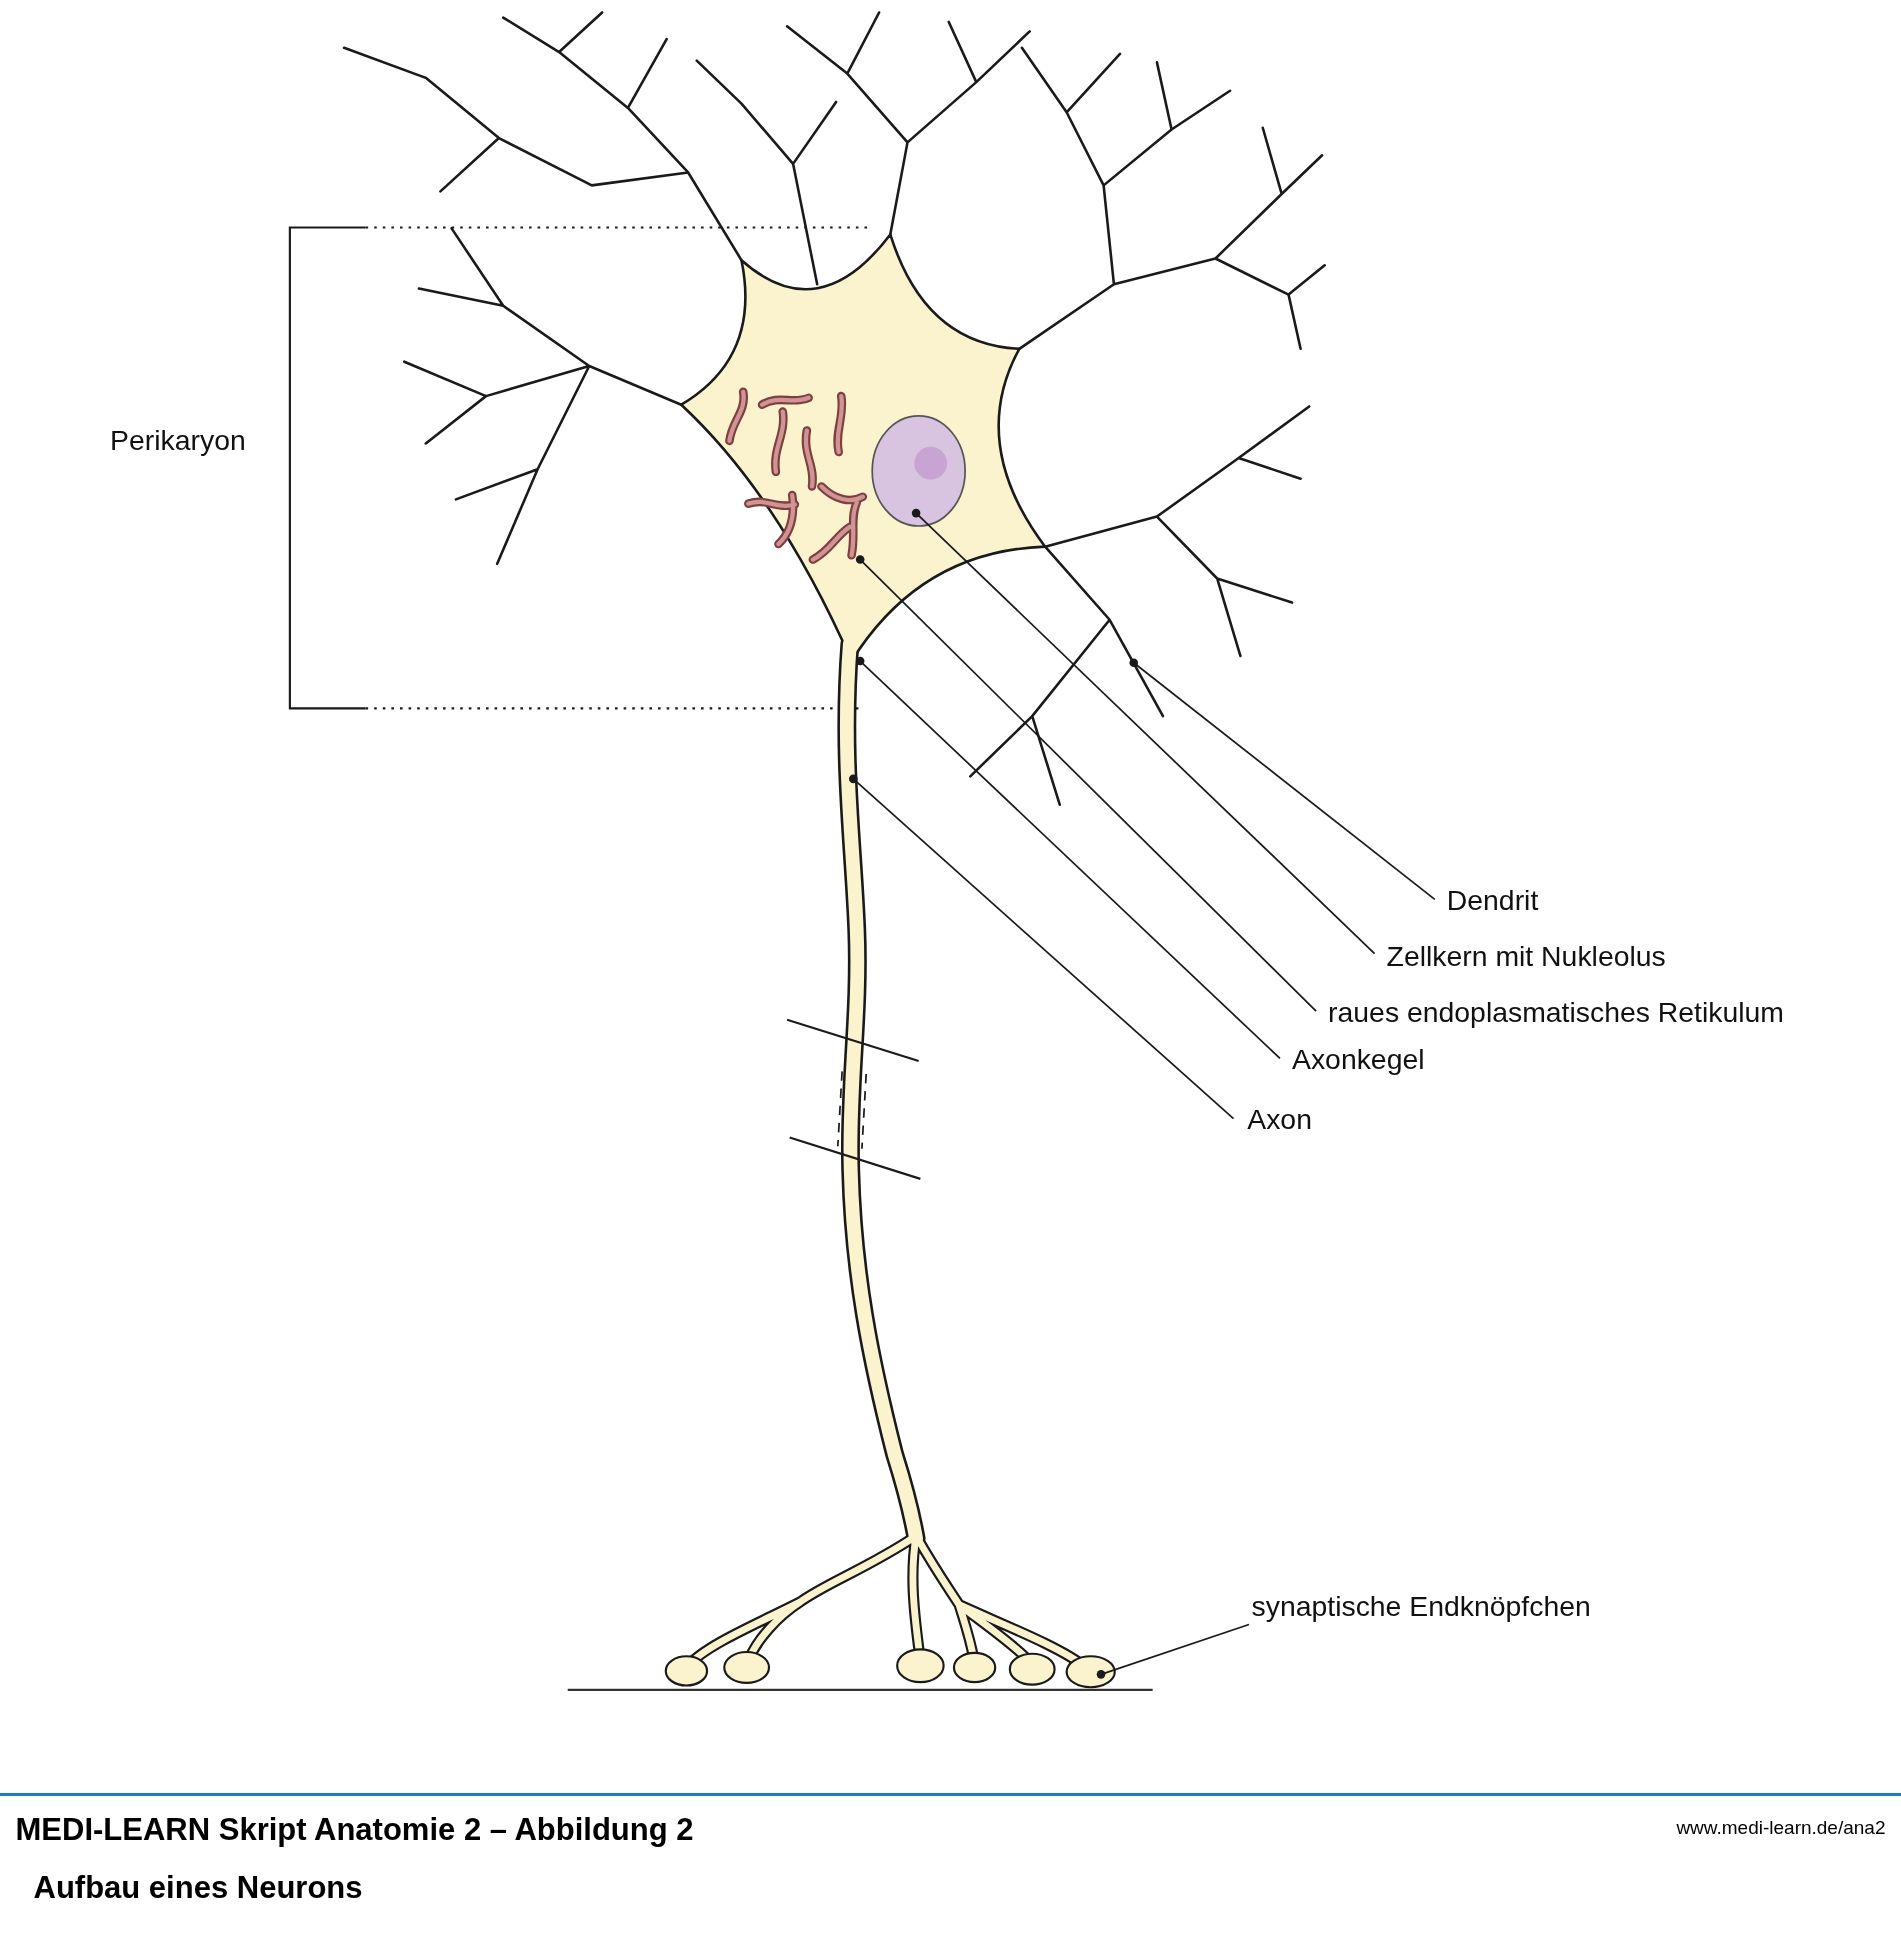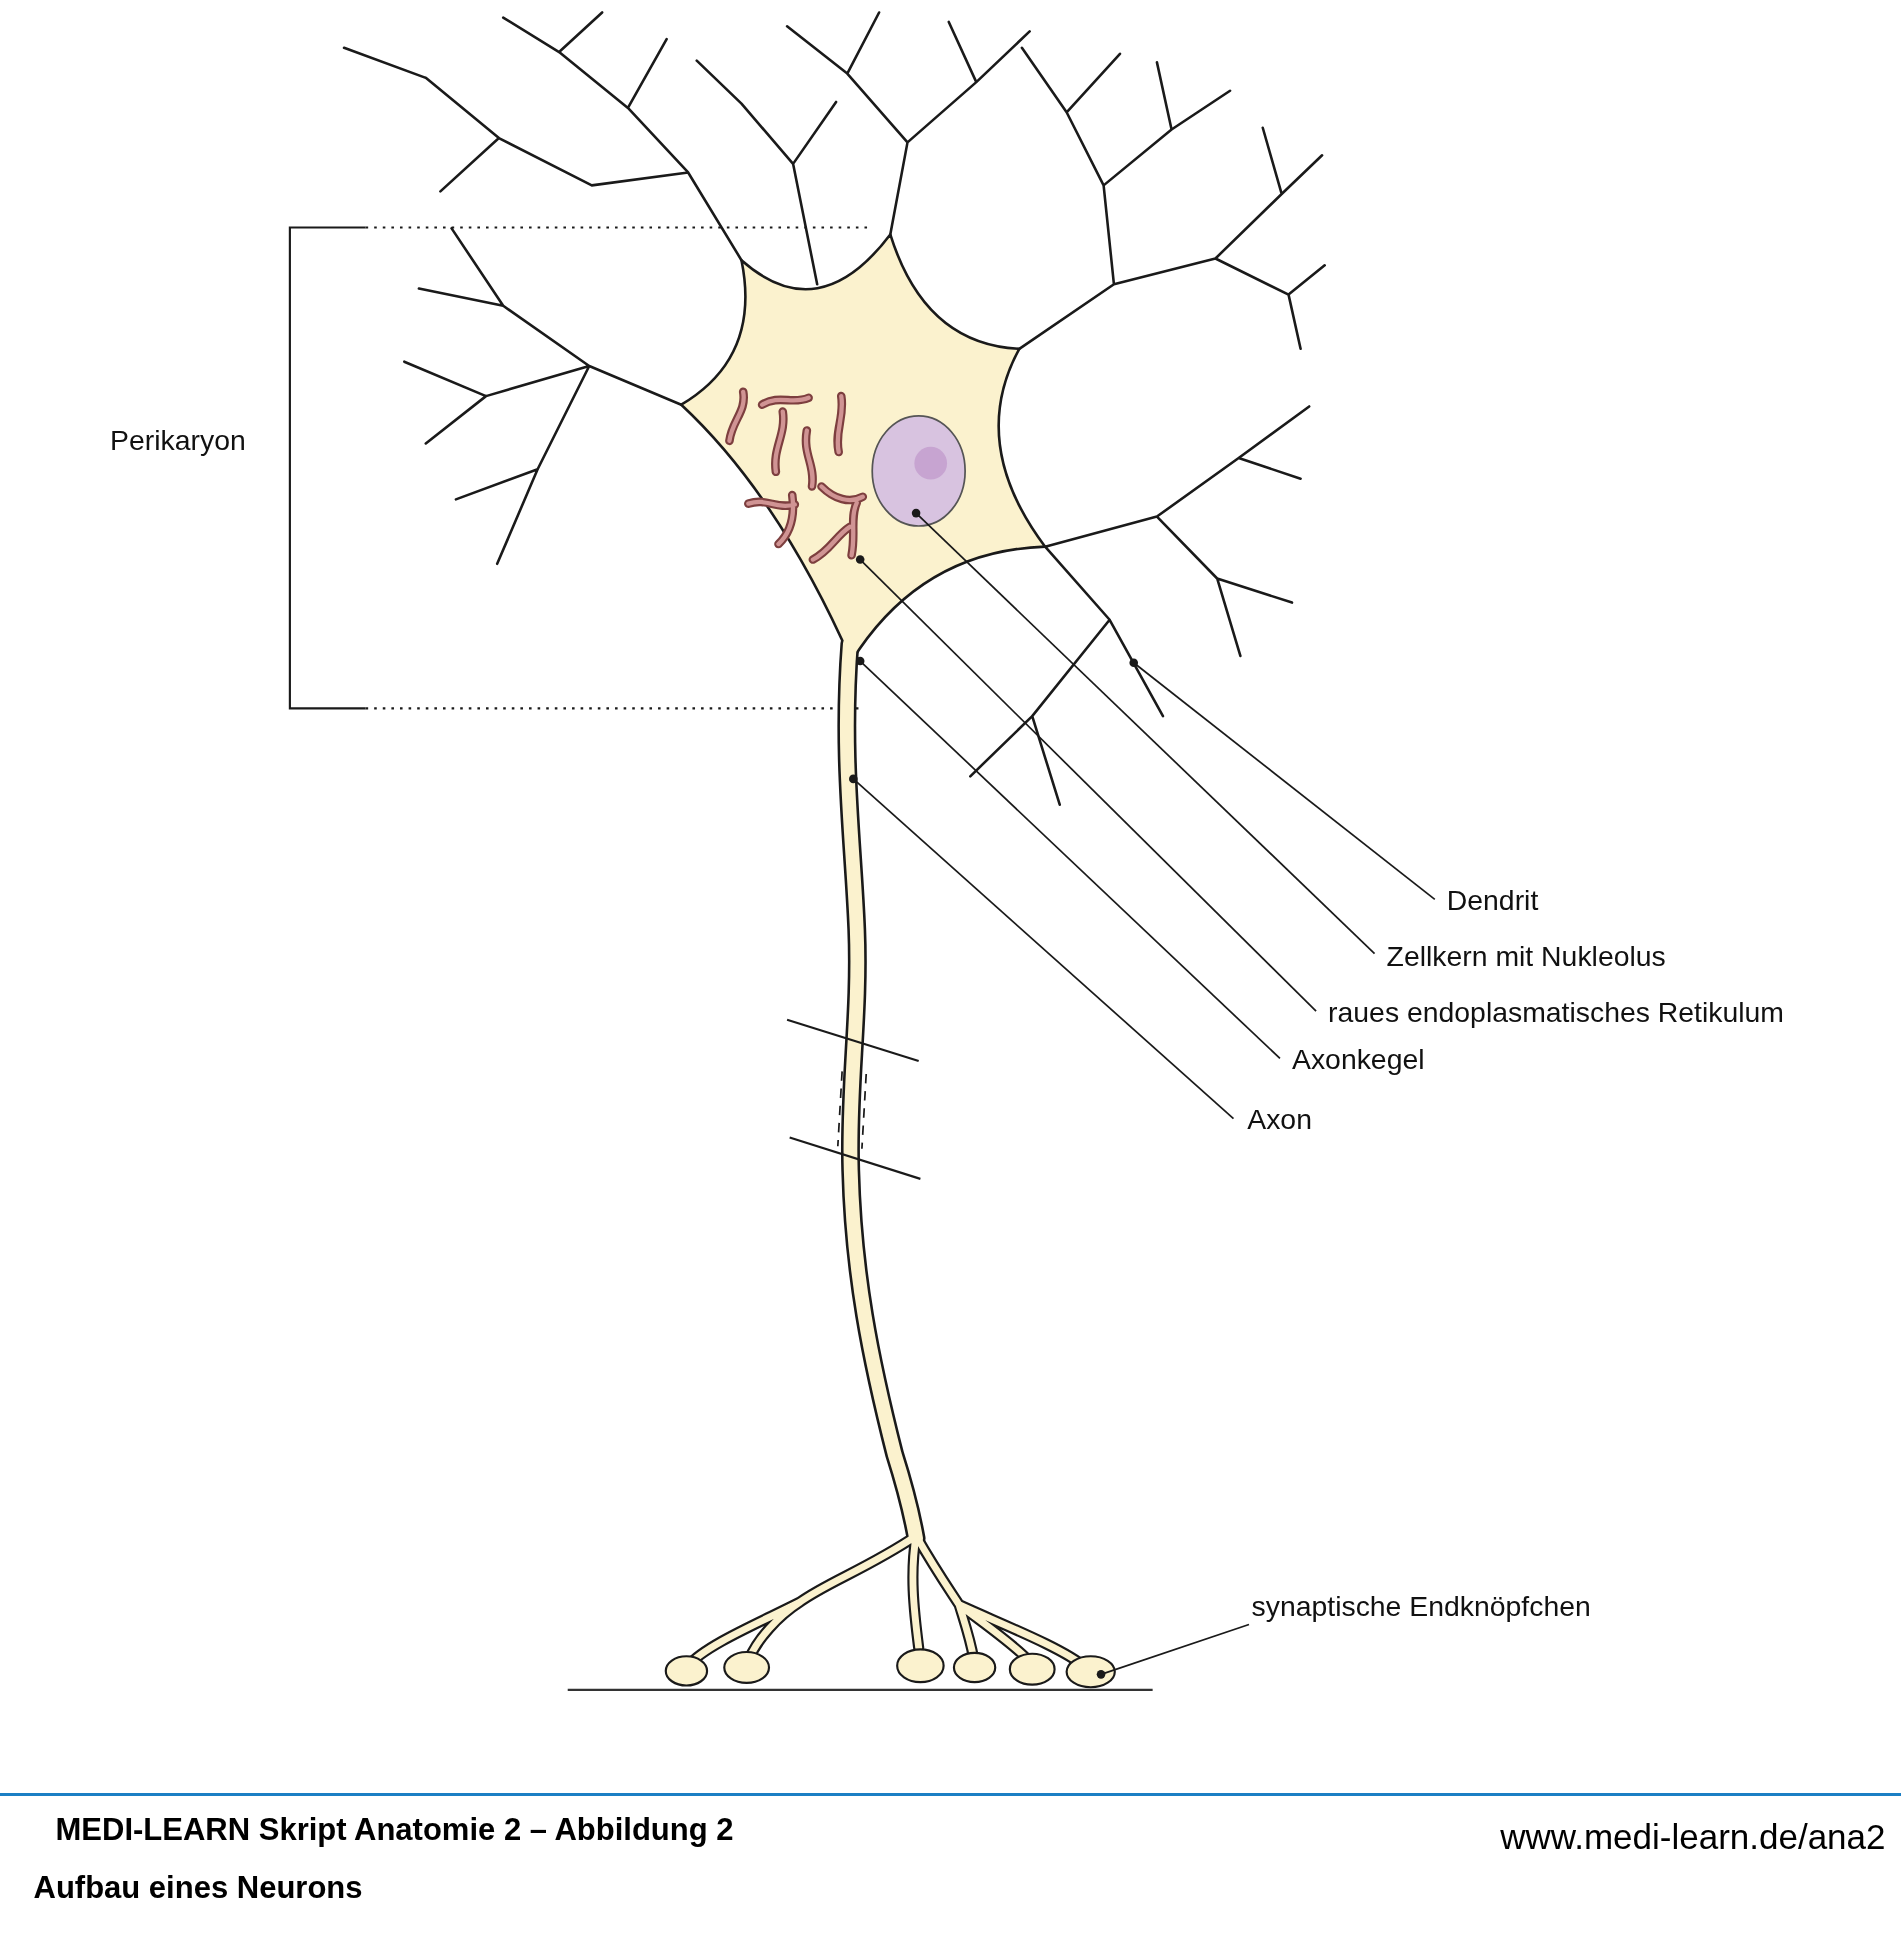--- a/index.html
+++ b/index.html
@@ -32,22 +32,22 @@
   .er-over{fill:none;stroke:var(--er-fill);stroke-width:5;stroke-linecap:round;}
   .nucleus{fill:var(--nucleus-fill);stroke:#555;stroke-width:2;}
   .nucleolus{fill:var(--nucleolus-fill);}
   .cut-line{stroke:var(--outline);stroke-width:2.5;}
   .cut-dash{stroke:var(--outline);stroke-width:2;stroke-dasharray:11 9;}
   .leader{stroke:var(--outline);stroke-width:2;}
   .leader-dot{fill:var(--outline);}
   .label{font-family:"Liberation Sans",sans-serif;font-size:33px;fill:#111;}
 
   .footer-line{position:absolute;left:0;width:1901px;top:1793px;height:3.4px;background:var(--footer-line);}
-  .footer-title{position:absolute;left:15.5px;top:1812px;font-size:31px;font-weight:bold;color:#000;margin-left:40px;}
-  .footer-url{position:absolute;right:15.5px;top:1817px;font-size:35px;color:#000;}
+  .footer-title{position:absolute;left:15.5px;top:1812px;font-size:31px;font-weight:bold;color:#000;}
+  .footer-url{position:absolute;right:15.5px;top:1817px;font-size:19px;color:#000;}
   .footer-subtitle{position:absolute;left:15.5px;top:1870px;font-size:31px;font-weight:bold;color:#000;margin-left:18px;}
 </style>
 </head>
 <body>
 
 <div class="page">
 
   <svg class="diagram-svg" width="1901" height="1938" viewBox="0 0 2210 2252">
 
     <g>

